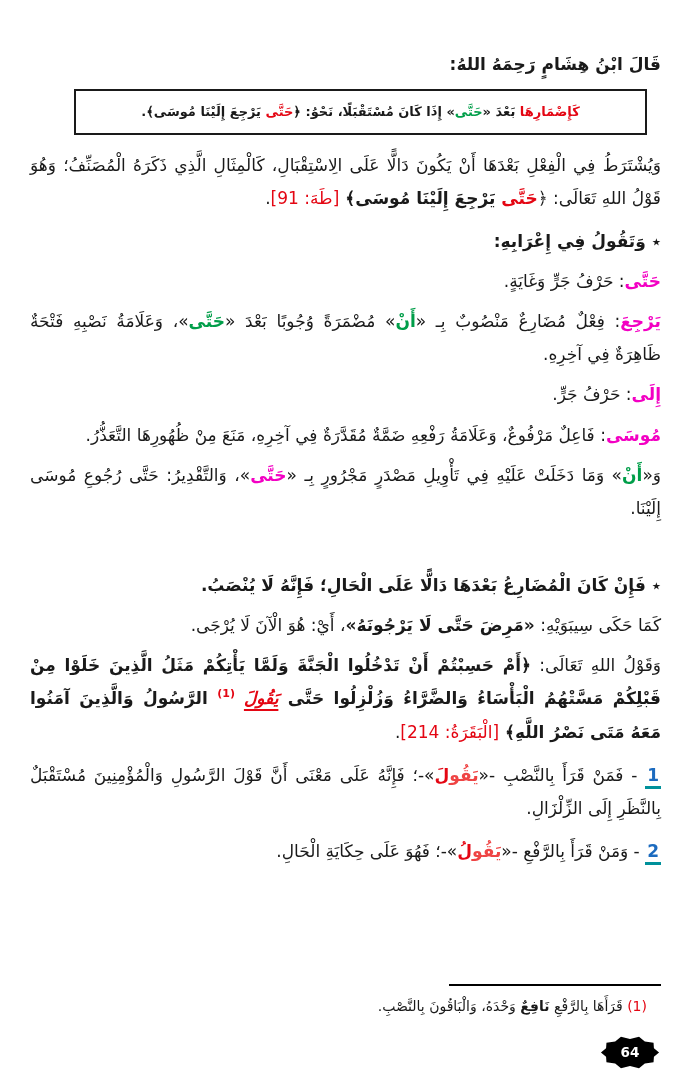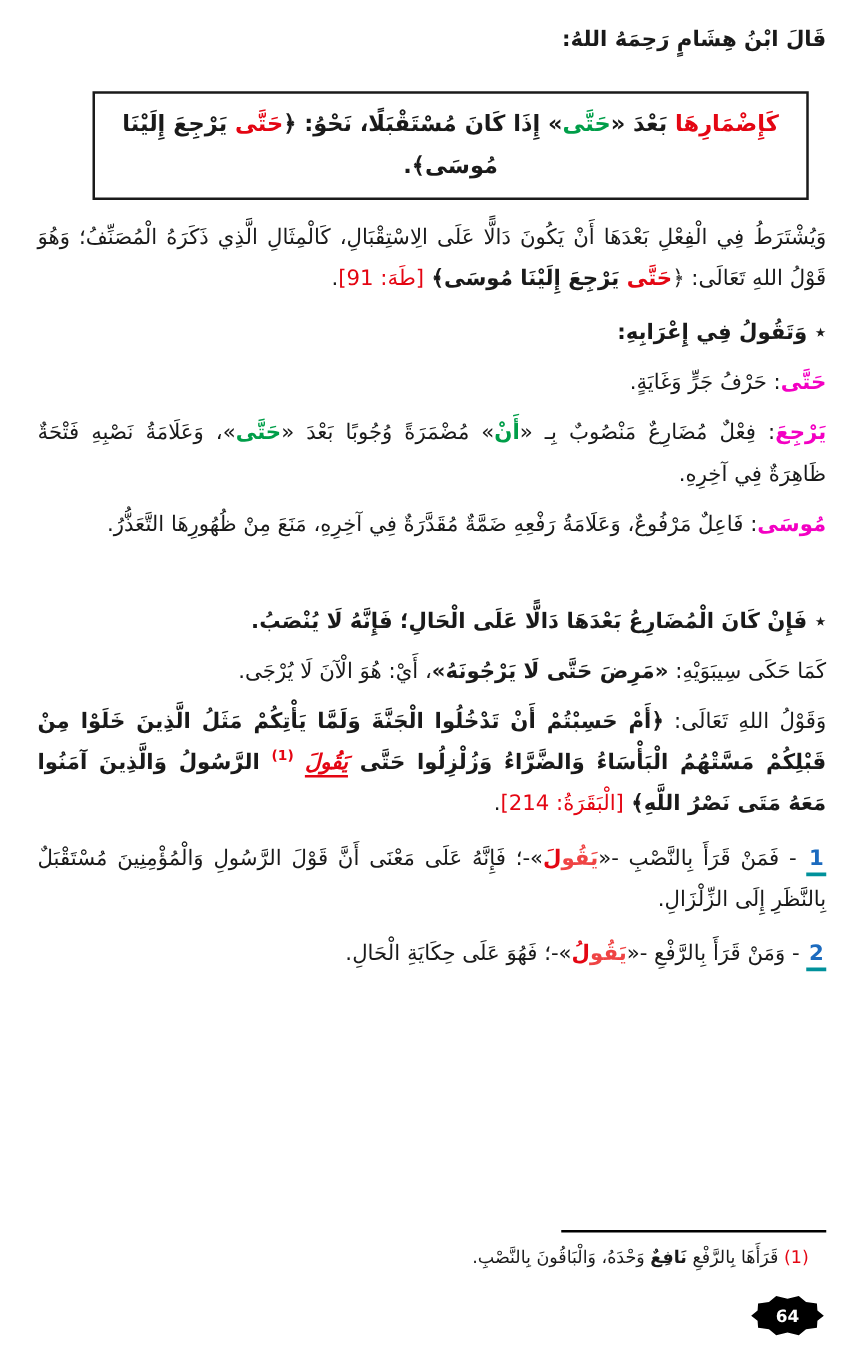--- a/index.html
+++ b/index.html
@@ -1,27 +1,27 @@
 <!DOCTYPE html>
 <html lang="ar" dir="rtl"><head>
 <meta charset="utf-8">
 <style>
   html,body{margin:0;padding:0;background:#ffffff;}
   .page{position:relative;width:691px;height:1080px;background:#fff;overflow:hidden;
         font-family:"DejaVu Sans", sans-serif;direction:rtl;color:#1a1a1a;}
   .content{padding:16px 30px 0 30px;font-size:17px;line-height:1.95;text-align:right;}
   p{margin:0 0 7px 0;}
   .just{text-align:justify;text-align-last:right;}
-  .b{font-weight:700;}
+  .b{font-weight:700;margin-top:32px;}
   .red{color:#e40613;}
   .green{color:#009e49;}
   .mag{color:#f300c3;}
   .blue{color:#ef4444;}
-  .rule-box{border:2px solid #1a1a1a;margin:24px 14px 14px 44px;padding:9px 12px;
-            text-align:center;font-weight:700;font-size:18px;line-height:1.8;}
+  .rule-box{border:2px solid #1a1a1a;margin:8px 14px 14px 44px;padding:9px 12px;
+            text-align:center;font-weight:700;font-size:13px;line-height:1.8;}
   .gap-lg{margin-top:44px;}
   .gap-sm{margin-top:10px;}
   sup.fn{color:#e40613;font-size:11px;font-weight:700;vertical-align:super;}
   .uline{text-decoration:underline;text-decoration-color:#e40613;
          text-decoration-thickness:2px;text-underline-offset:5px;font-style:italic;}
   .num{color:#1c6bbf;font-weight:700;border-bottom:3px solid #00919b;padding:0 2px 1px 2px;}
   .footer{position:absolute;bottom:10px;right:30px;left:28px;}
   .fn-rule{width:212px;height:2px;background:#000;margin:0 0 8px 0;}
   .footnote{font-size:14px;line-height:1.8;margin:0 14px 0 0;}
   .badge-wrap{display:flex;justify-content:flex-start;margin-top:16px;}
@@ -52,26 +52,32 @@
     </p>
 
     <p>
       <span class="mag b">حَتَّى</span><span>: حَرْفُ جَرٍّ وَغَايَةٍ.</span>
     </p>
 
     <p class="just">
       <span class="mag b">يَرْجِعَ</span><span>: فِعْلٌ مُضَارِعٌ مَنْصُوبٌ بِـ «</span><span class="green b">أَنْ</span><span>» مُضْمَرَةً وُجُوبًا بَعْدَ «</span><span class="green b">حَتَّى</span><span>»، وَعَلَامَةُ نَصْبِهِ فَتْحَةٌ ظَاهِرَةٌ فِي آخِرِهِ.</span>
     </p>
 
+    <p>
+      <span class="mag b">إِلَى</span><span>: حَرْفُ جَرٍّ.</span>
+    </p>
 
 
     <p class="just">
       <span class="mag b">مُوسَى</span><span>: فَاعِلٌ مَرْفُوعٌ، وَعَلَامَةُ رَفْعِهِ ضَمَّةٌ مُقَدَّرَةٌ فِي آخِرِهِ، مَنَعَ مِنْ ظُهُورِهَا التَّعَذُّرُ.</span>
     </p>
 
+    <p class="just">
+      <span>وَ«</span><span class="green b">أَنْ</span><span>» وَمَا دَخَلَتْ عَلَيْهِ فِي تَأْوِيلِ مَصْدَرٍ مَجْرُورٍ بِـ «</span><span class="mag b">حَتَّى</span><span>»، وَالتَّقْدِيرُ: حَتَّى رُجُوعِ مُوسَى إِلَيْنَا.</span>
+    </p>
 
     <p class="gap-lg">
       <span class="b">٭ </span><span class="b">فَإِنْ كَانَ الْمُضَارِعُ بَعْدَهَا دَالًّا عَلَى الْحَالِ؛ فَإِنَّهُ لَا يُنْصَبُ.</span>
     </p>
 
     <p>
       <span>كَمَا حَكَى سِيبَوَيْهِ: </span><span class="b">«مَرِضَ حَتَّى لَا يَرْجُونَهُ»</span><span>، أَيْ: هُوَ الْآنَ لَا يُرْجَى.</span>
     </p>
 
     <p class="just">

